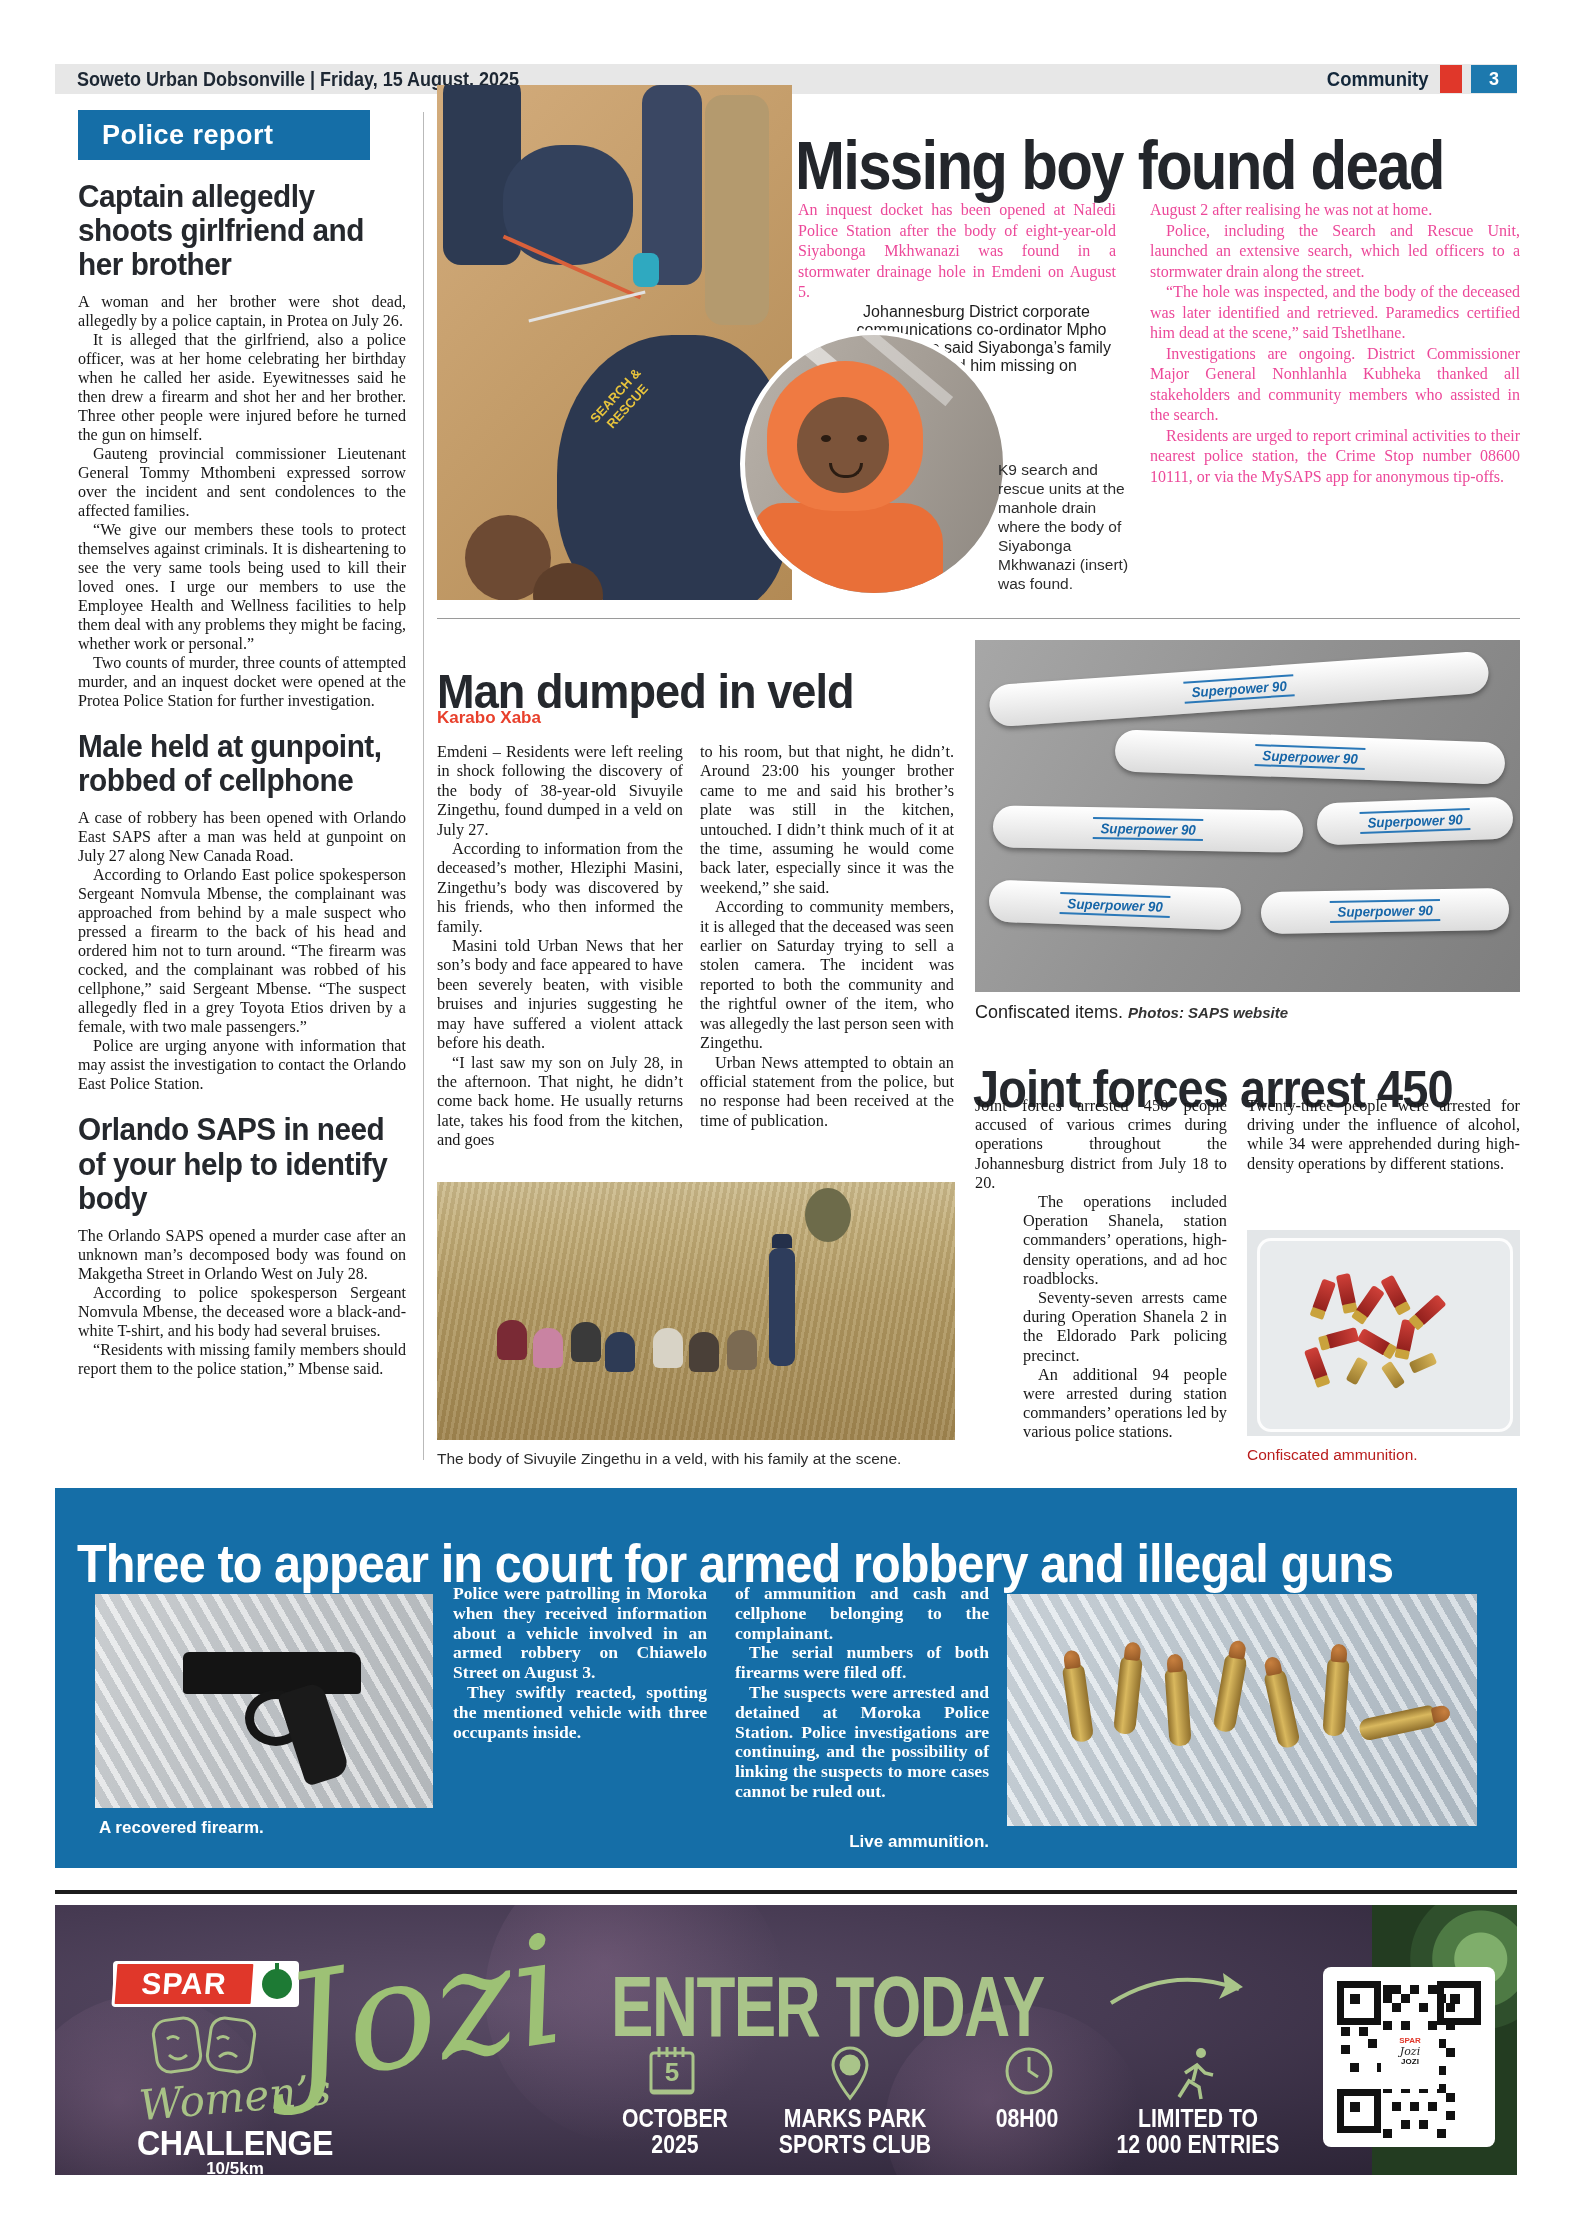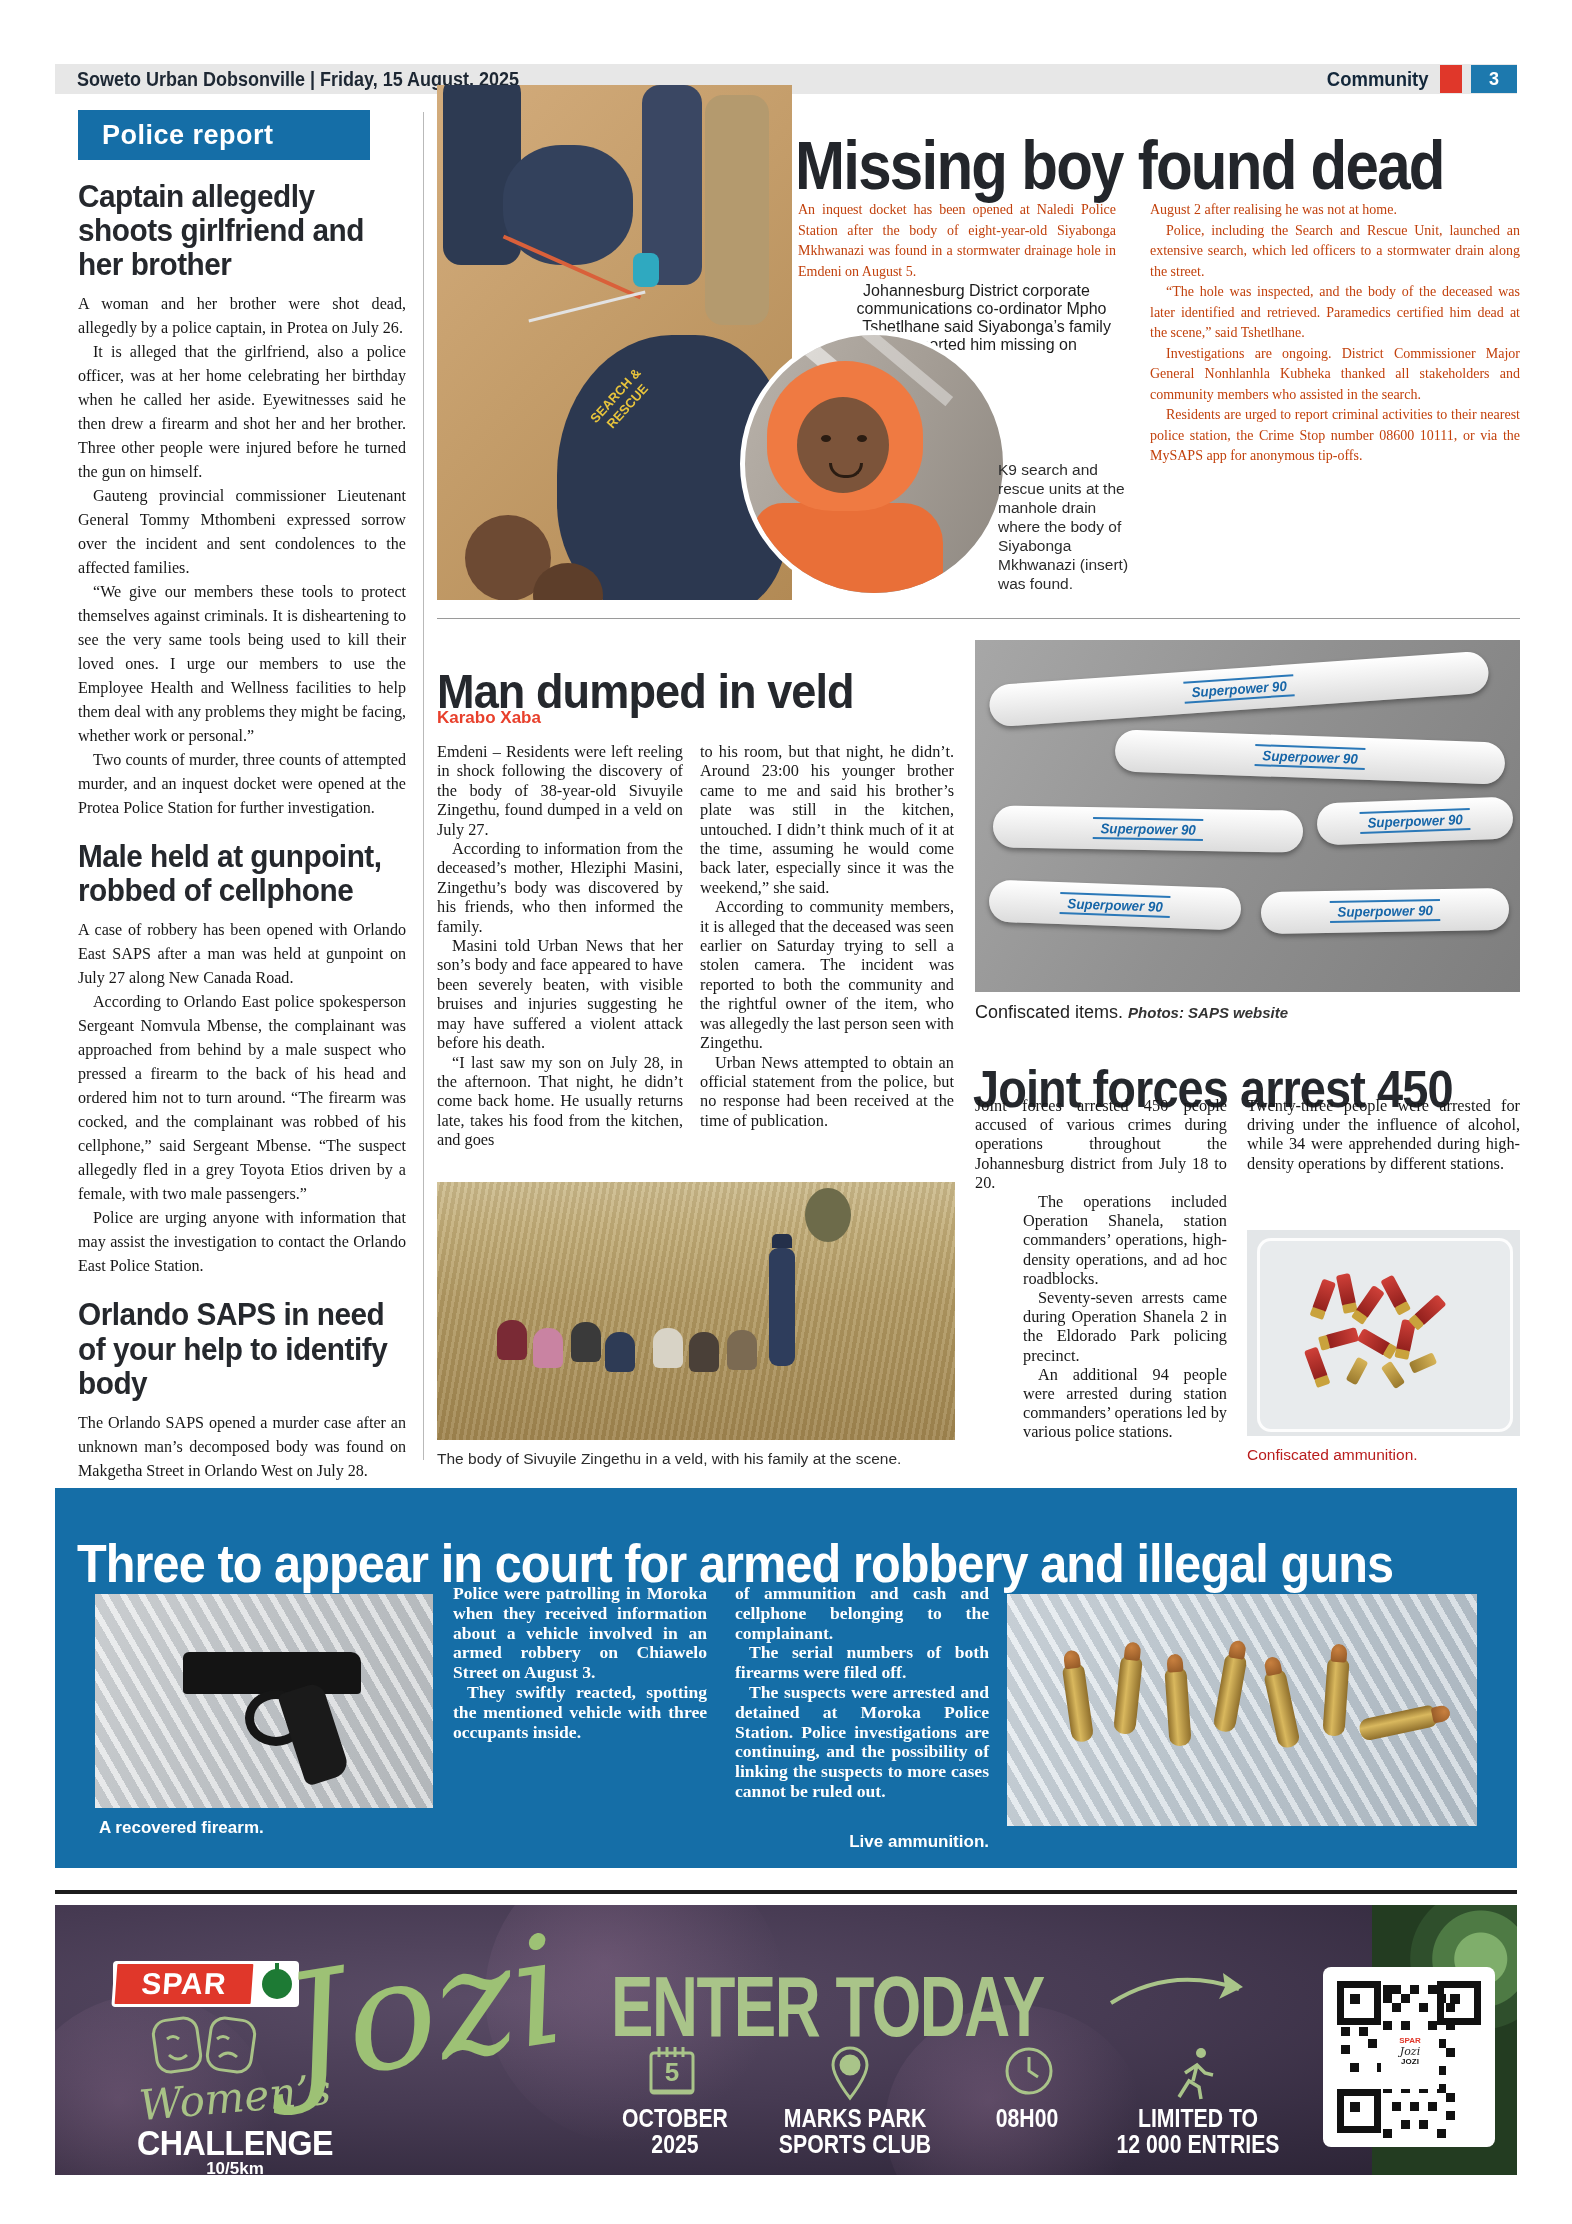--- a/index.html
+++ b/index.html
@@ -13,21 +13,21 @@
   #community-label{font-size:21px;font-weight:bold;color:#13273a;transform:scaleX(.88);transform-origin:right center;}
   #red-block{width:22px;height:28px;background:#e0372a;margin-left:12px;}
   #page-number{width:46px;height:28px;background:#1d79ae;color:#fff;font-weight:bold;font-size:18px;
                display:flex;align-items:center;justify-content:center;margin-left:9px;}
   
   #left-col{left:78px;top:110px;width:328px;}
   #police-banner{background:#156ea7;color:#fff;font-weight:bold;font-size:27px;width:292px;height:50px;
                  box-sizing:border-box;display:flex;align-items:center;padding-left:24px;letter-spacing:.5px;}
   .art-title{font-size:31px;line-height:1.1;font-weight:bold;color:#25282d;margin:20px 0 10px;
              letter-spacing:-.5px;transform:scaleX(.96);transform-origin:left top;width:104%;}
-  .paras p{font-family:"Liberation Serif",serif;font-size:16.1px;line-height:24px;margin:0;text-align:justify;color:#171717;}
+  .paras p{font-family:"Liberation Serif",serif;font-size:16.1px;line-height:19px;margin:0;text-align:justify;color:#171717;}
   .paras p:not(:first-child){text-indent:15px;}
   .v-divider{left:423px;top:112px;width:1px;height:1348px;background:#b9b9b9;}
   
   #mb-photo{left:437px;top:85px;width:355px;height:515px;overflow:hidden;
             background:linear-gradient(135deg,#d3ac7c 0%,#c49d6a 45%,#b28a55 100%);}
   .resc-fig{position:absolute;border-radius:18px;}
   .f1{left:6px;top:-10px;width:78px;height:190px;background:#2d3a52;}
   .f2{left:66px;top:60px;width:130px;height:120px;background:#33415c;border-radius:45%;}
   .f3{left:268px;top:10px;width:64px;height:230px;background:#b49a6e;}
   .f4{left:205px;top:0;width:60px;height:200px;background:#3a4763;}
@@ -44,21 +44,21 @@
   .ins-bar1{position:absolute;left:-30px;top:10px;width:200px;height:16px;background:rgba(255,255,255,.55);transform:rotate(40deg);}
   .ins-bar2{position:absolute;left:10px;top:-10px;width:220px;height:12px;background:rgba(255,255,255,.4);transform:rotate(40deg);}
   .ins-hood{position:absolute;left:22px;top:26px;width:156px;height:150px;background:#ef7a42;border-radius:50% 50% 42% 42%;}
   .ins-face{position:absolute;left:52px;top:62px;width:92px;height:96px;background:#7c543a;border-radius:50%;}
   .ins-eye{position:absolute;width:10px;height:7px;background:#2a1c12;border-radius:50%;}
   .e1{left:76px;top:100px;} .e2{left:112px;top:100px;}
   .ins-smile{position:absolute;left:84px;top:128px;width:28px;height:12px;border:3px solid #2a1c12;border-top:none;border-radius:0 0 18px 18px;}
   .ins-body{position:absolute;left:8px;top:168px;width:190px;height:96px;background:#e96f38;border-radius:30px 40px 0 0;}
   #mb-headline{left:795px;top:80px;width:730px;font-size:69px;font-weight:bold;color:#23262b;letter-spacing:-2px;
                transform:scaleX(.87);transform-origin:left top;white-space:nowrap;}
-  .mbcol p{font-family:"Liberation Serif",serif;font-size:14px;line-height:20.5px;margin:0;text-align:justify;color:#c2410c;}
+  .mbcol p{font-family:"Liberation Serif",serif;font-size:16px;line-height:20.5px;margin:0;text-align:justify;color:#ec4899;}
   .mbcol p:not(:first-child){text-indent:16px;}
   #mb-colA{left:798px;top:200px;width:318px;}
   #mb-colA .p2{text-align:center;text-indent:0;}
   .insert-spacer{float:left;width:290px;height:292px;shape-outside:polygon(0 0,10% 0,66% 100%,0 100%);}
   #mb-colB{left:1150px;top:200px;width:370px;}
   #mb-caption{left:998px;top:460px;width:140px;font-size:15.5px;line-height:19px;color:#2c2c2c;z-index:5;}
   .mid-rule{left:437px;top:618px;width:1083px;height:1px;background:#9a9a9a;}
   
   #md-headline{left:437px;top:630px;font-size:49px;font-weight:bold;color:#25282d;letter-spacing:-1px;
                transform:scaleX(.92);transform-origin:left top;white-space:nowrap;}

